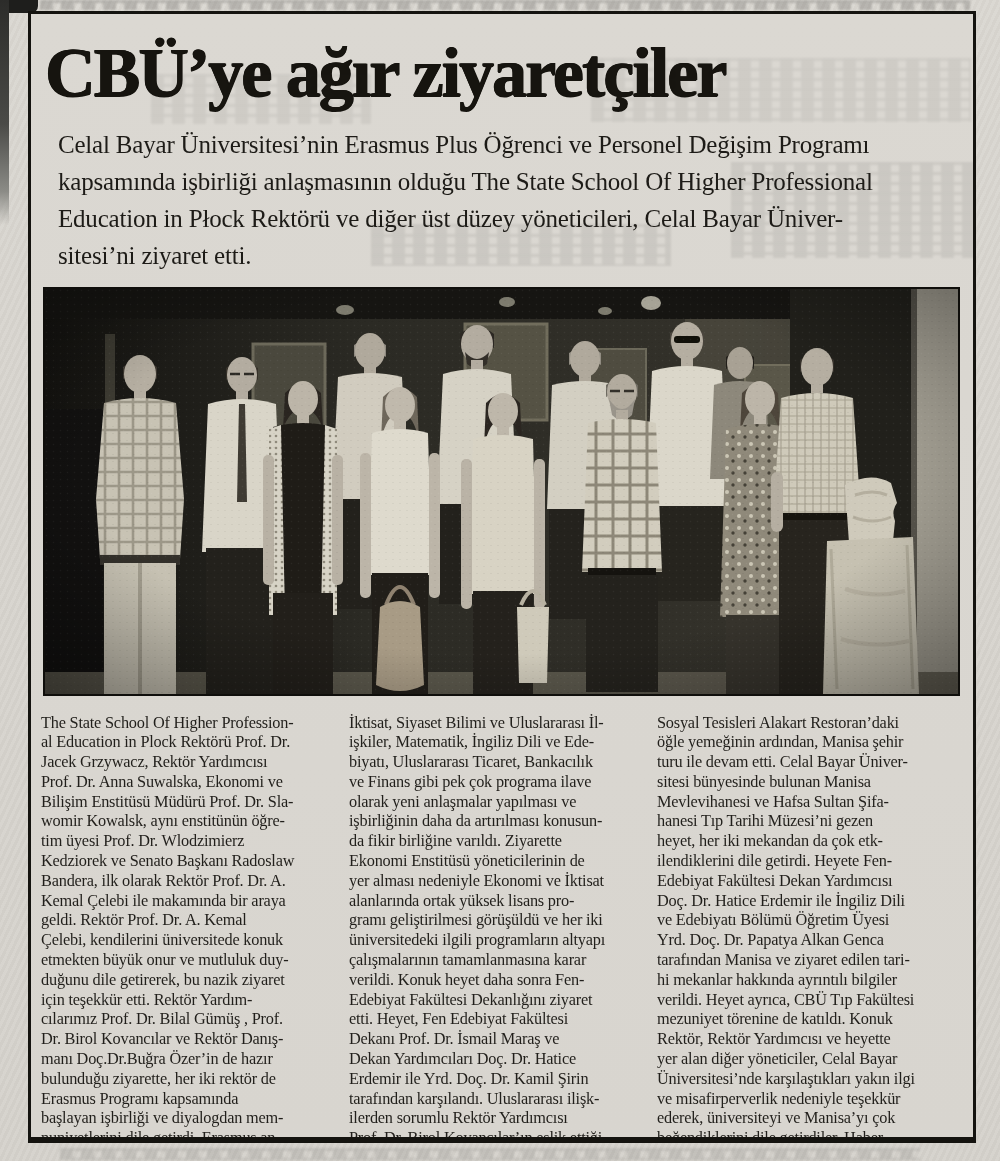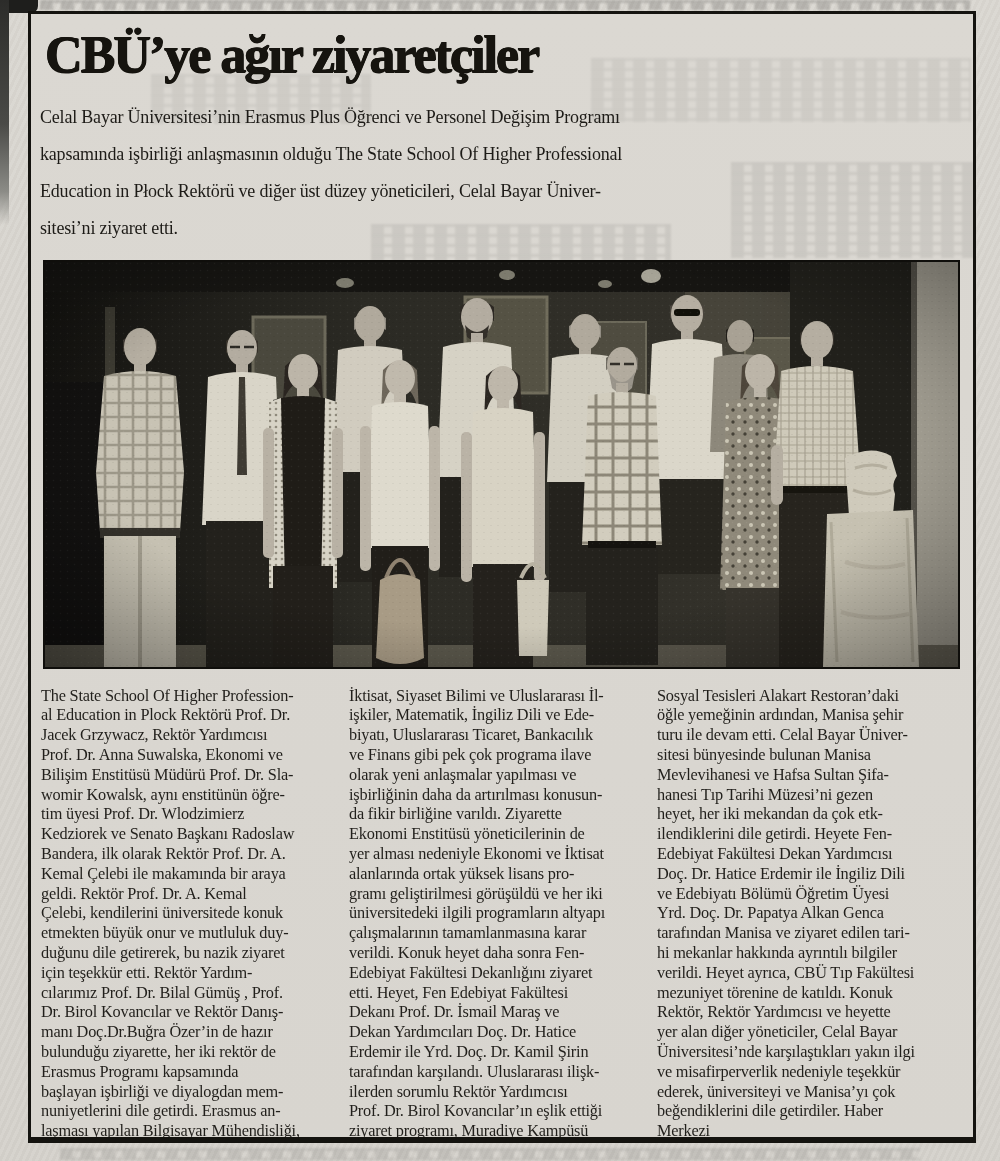--- a/index.html
+++ b/index.html
@@ -31,29 +31,29 @@
   .g6{left:60px;top:1148px;width:860px;height:12px;opacity:.12;}
   
   .frame{
     position:absolute;left:28px;top:11px;width:948px;height:1132px;
     box-sizing:border-box;
     border:3px solid #14130f;border-bottom-width:6px;
     background:linear-gradient(180deg,#dbd8d2 0%,#d8d5cf 100%);
     overflow:hidden;
   }
   .headline{
-    margin:14px 0 0 14px;
-    font-size:52px;line-height:1.05;
+    margin:22px 0 0 14px;
+    font-size:70px;line-height:1.05;
     font-weight:700;letter-spacing:-2px;white-space:nowrap;
     color:#16140f;
     text-shadow:.8px 0 0 #16140f, -.4px 0 0 #16140f, 0 .5px 0 #16140f;
   }
   .lede{
-    margin:16px 0 0 9px;
-    font-size:18px;line-height:37px;letter-spacing:-.2px;
+    margin:16px 0 0 27px;
+    font-size:25px;line-height:37px;letter-spacing:-.2px;
     color:#1d1b17;white-space:pre;
   }
   .photo{
     margin:13px 0 0 12px;width:913px;height:405px;
     border:2px solid #0f0e0b;background:#24231e;
     position:relative;
   }
   .photo svg{display:block;width:100%;height:100%;}
   .columns{
     display:flex;gap:16px;margin:17px 10px 0 10px;

